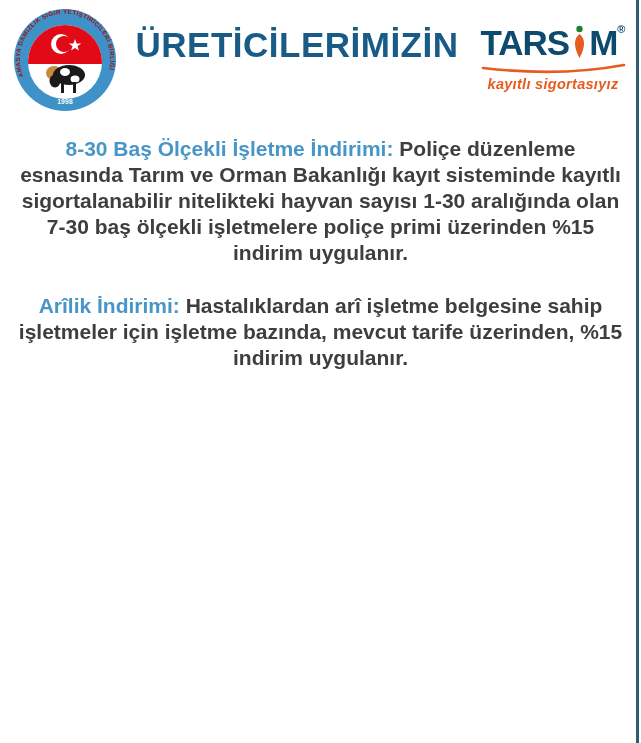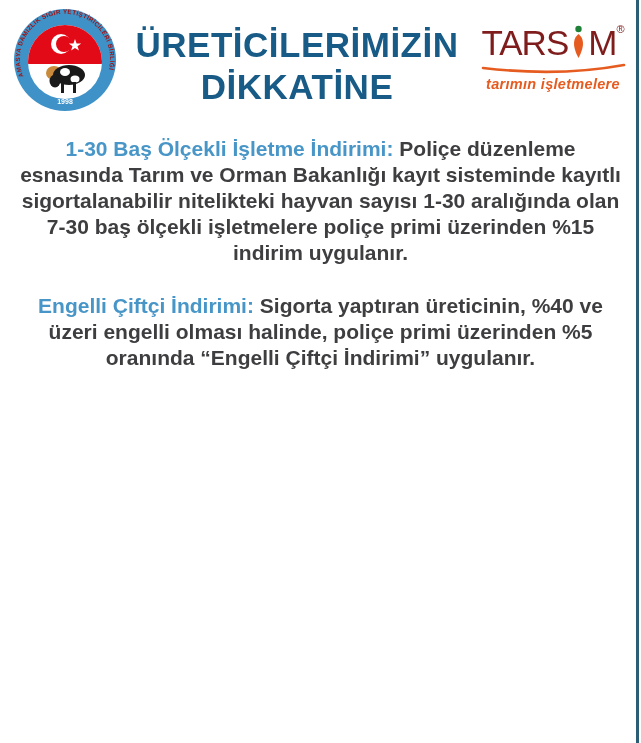--- a/index.html
+++ b/index.html
@@ -28,21 +28,21 @@
     margin-top: 16px;
     color: #175b86;
     font-weight: bold;
     font-size: 35px;
     line-height: 42px;
     letter-spacing: 0.5px;
   }
   .tarsim { width: 152px; flex: 0 0 auto; margin-top: 16px; text-align: center; }
   .tarsim-word {
     display: flex; align-items: flex-start; justify-content: center;
-    color: #7f1d1d; font-weight: normal; font-size: 35px; line-height: 38px;
+    color: #0c4a6e; font-weight: bold; font-size: 35px; line-height: 38px;
     letter-spacing: -1px;
   }
   .tarsim-word .reg { font-size: 11px; line-height: 11px; margin-top: 0; letter-spacing: 0; }
   .tulip-icon { width: 17px; height: 36px; margin: 1px 1px 0 2px; }
   .tarsim-swoosh { width: 148px; height: 13px; display: block; margin: 0 auto; }
   .tarsim-tagline {
     color: #e65c20; font-size: 14.5px; font-style: italic; font-weight: bold;
     letter-spacing: 0.3px; margin-top: 1px;
   }
   
@@ -92,42 +92,41 @@
       <rect x="60" y="74" width="3" height="11" fill="#1a1a1a"></rect>
     </g>
     <text font-size="6.2" font-weight="bold" fill="#a01212" letter-spacing="0.4">
       <textPath href="#ringPath" startOffset="1%">AMASYA DAMIZLIK SIĞIR YETİŞTİRİCİLERİ BİRLİĞİ</textPath>
     </text>
     <text x="52" y="96" text-anchor="middle" font-size="7" font-weight="bold" fill="#ffffff">1998</text>
   </svg>
 
   <div class="title-block">
     <div>ÜRETİCİLERİMİZİN</div>
-    <div>DİKKATİNE</div>
   </div>
 
   <div class="tarsim">
     <div class="tarsim-word">
       <span>TARS</span>
       <svg class="tulip-icon" viewBox="0 0 17 36">
         <circle cx="8.5" cy="4" r="3.2" fill="#1e8138"></circle>
         <path d="M 8.5,9 C 13.5,13 15.5,20 8.5,33 C 1.5,20 3.5,13 8.5,9 Z" fill="#e65c20"></path>
       </svg>
       <span>M</span>
       <span class="reg">®</span>
     </div>
     <svg class="tarsim-swoosh" viewBox="0 0 148 13">
       <path d="M 4,6 Q 80,15 145,3" stroke="#e65c20" stroke-width="2.6" fill="none" stroke-linecap="round"></path>
     </svg>
-    <div class="tarsim-tagline">tarımın işletmelere</div>
+    <div class="tarsim-tagline">kayıtlı sigortasıyız</div>
   </div>
 </div>
 
 <div class="content">
   <p class="section">
-    <span class="lead">1-30 Baş Ölçekli İşletme İndirimi:</span>
+    <span class="lead">8-30 Baş Ölçekli İşletme İndirimi:</span>
     <span>Poliçe düzenleme esnasında Tarım ve Orman Bakanlığı kayıt sisteminde kayıtlı sigortalanabilir nitelikteki hayvan sayısı 1-30 aralığında olan 7-30 baş ölçekli işletmelere poliçe primi üzerinden %15 indirim uygulanır.</span>
   </p>
   <p class="section">
-    <span class="lead">Engelli Çiftçi İndirimi:</span>
-    <span>Sigorta yaptıran üreticinin, %40 ve üzeri engelli olması halinde, poliçe primi üzerinden %5 oranında “Engelli Çiftçi İndirimi” uygulanır.</span>
+    <span class="lead">Arîlik İndirimi:</span>
+    <span>Hastalıklardan arî işletme belgesine sahip işletmeler için işletme bazında, mevcut tarife üzerinden, %15 indirim uygulanır.</span>
   </p>
 </div>
 
 </body></html>

